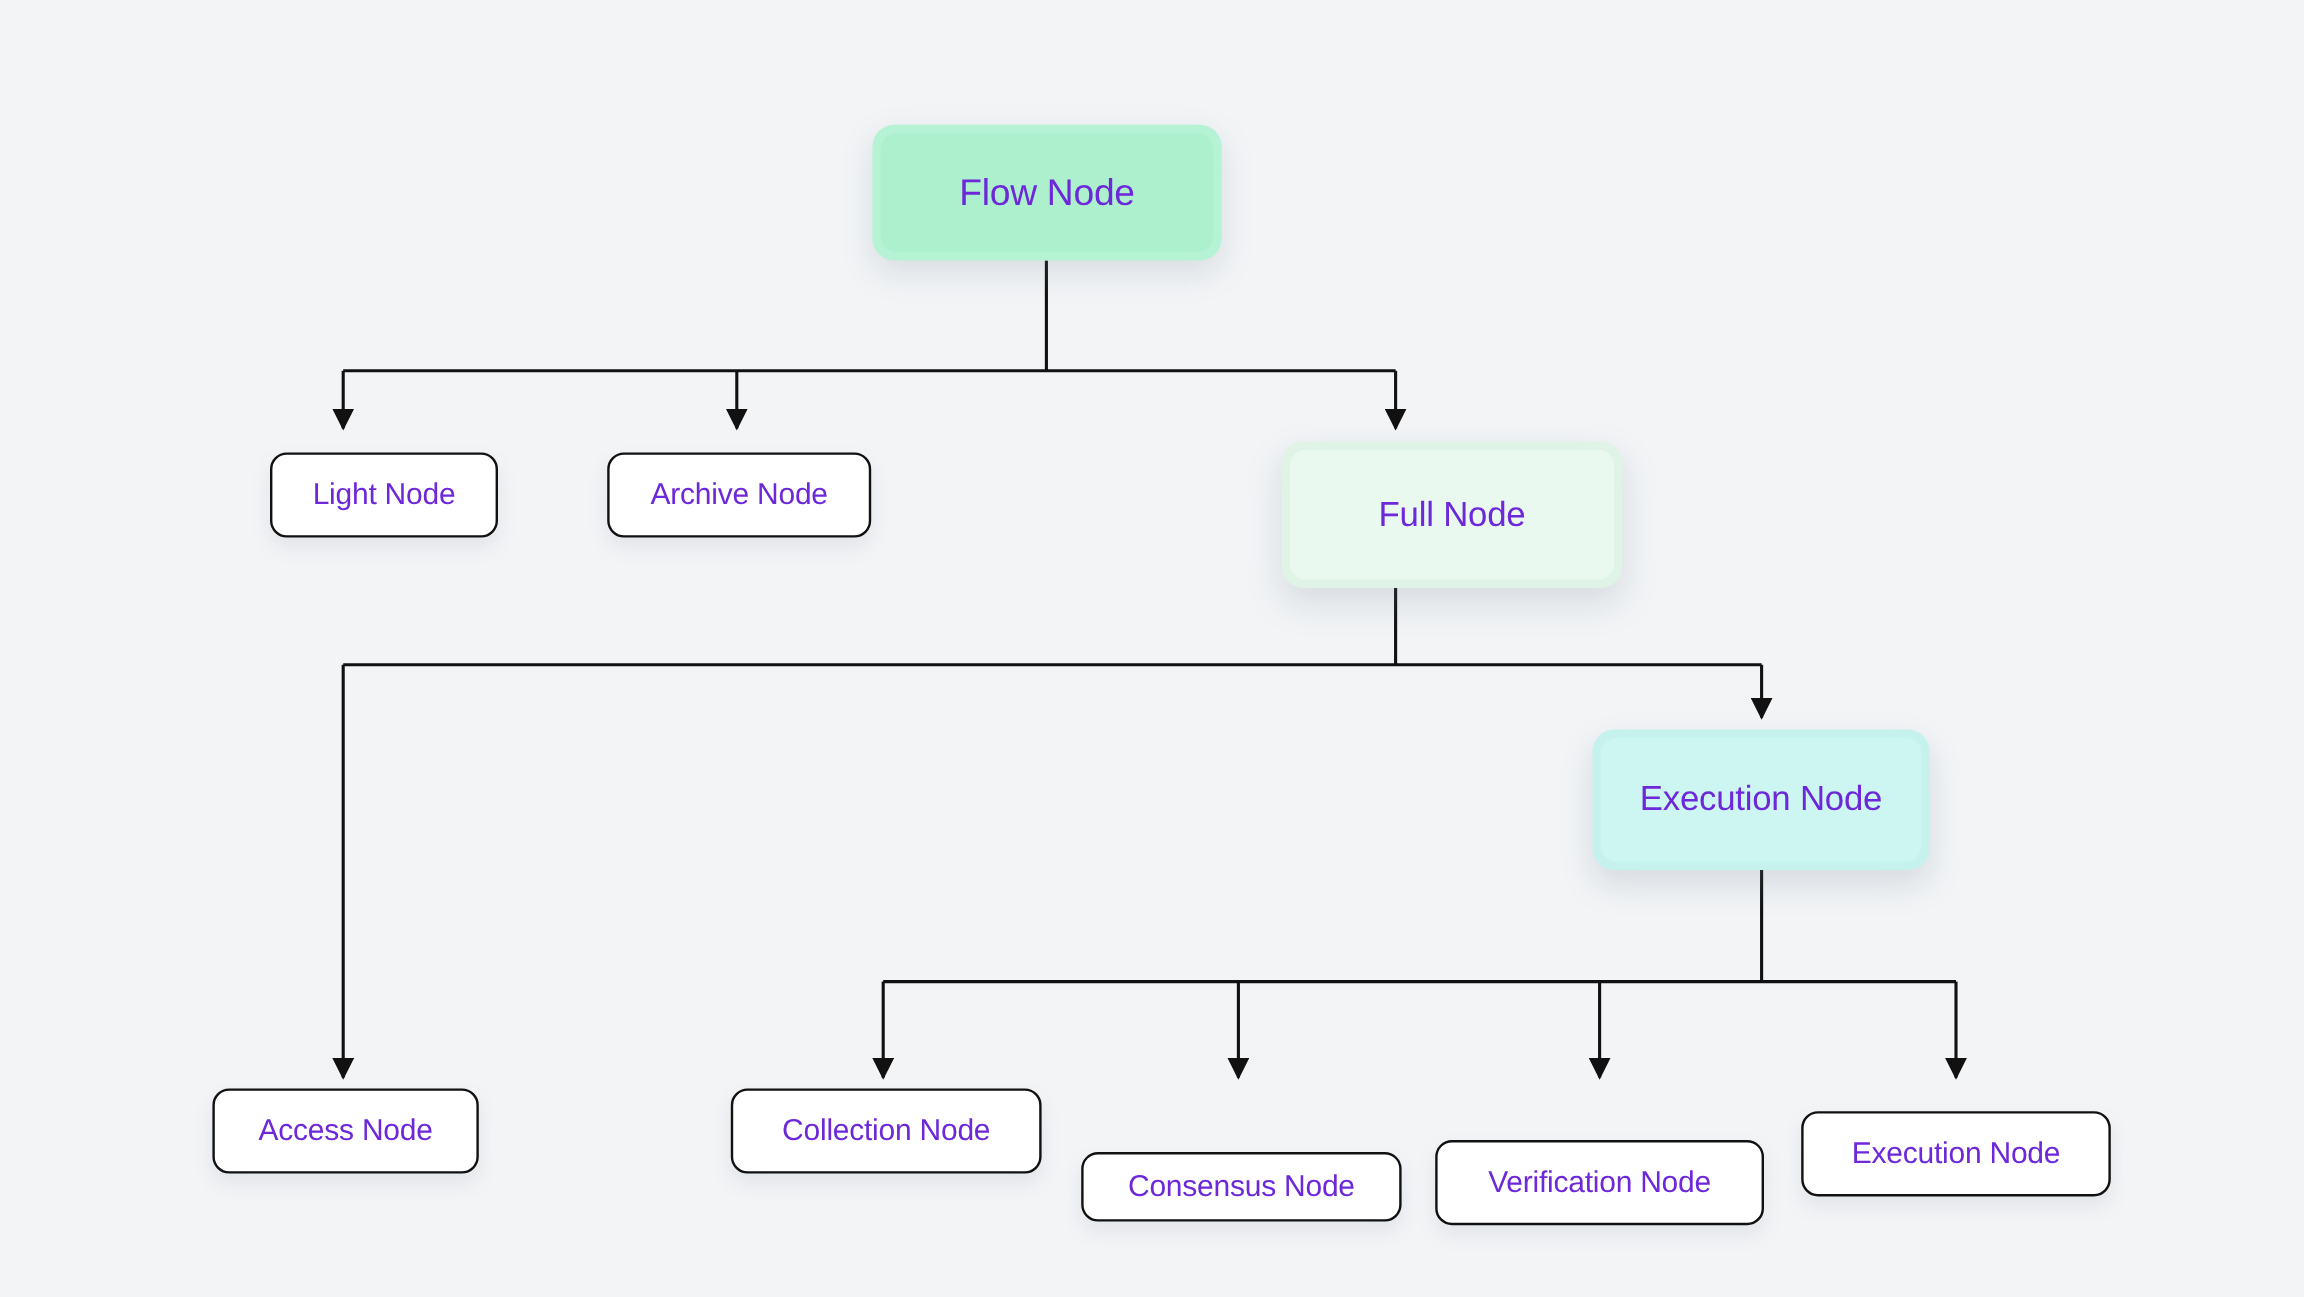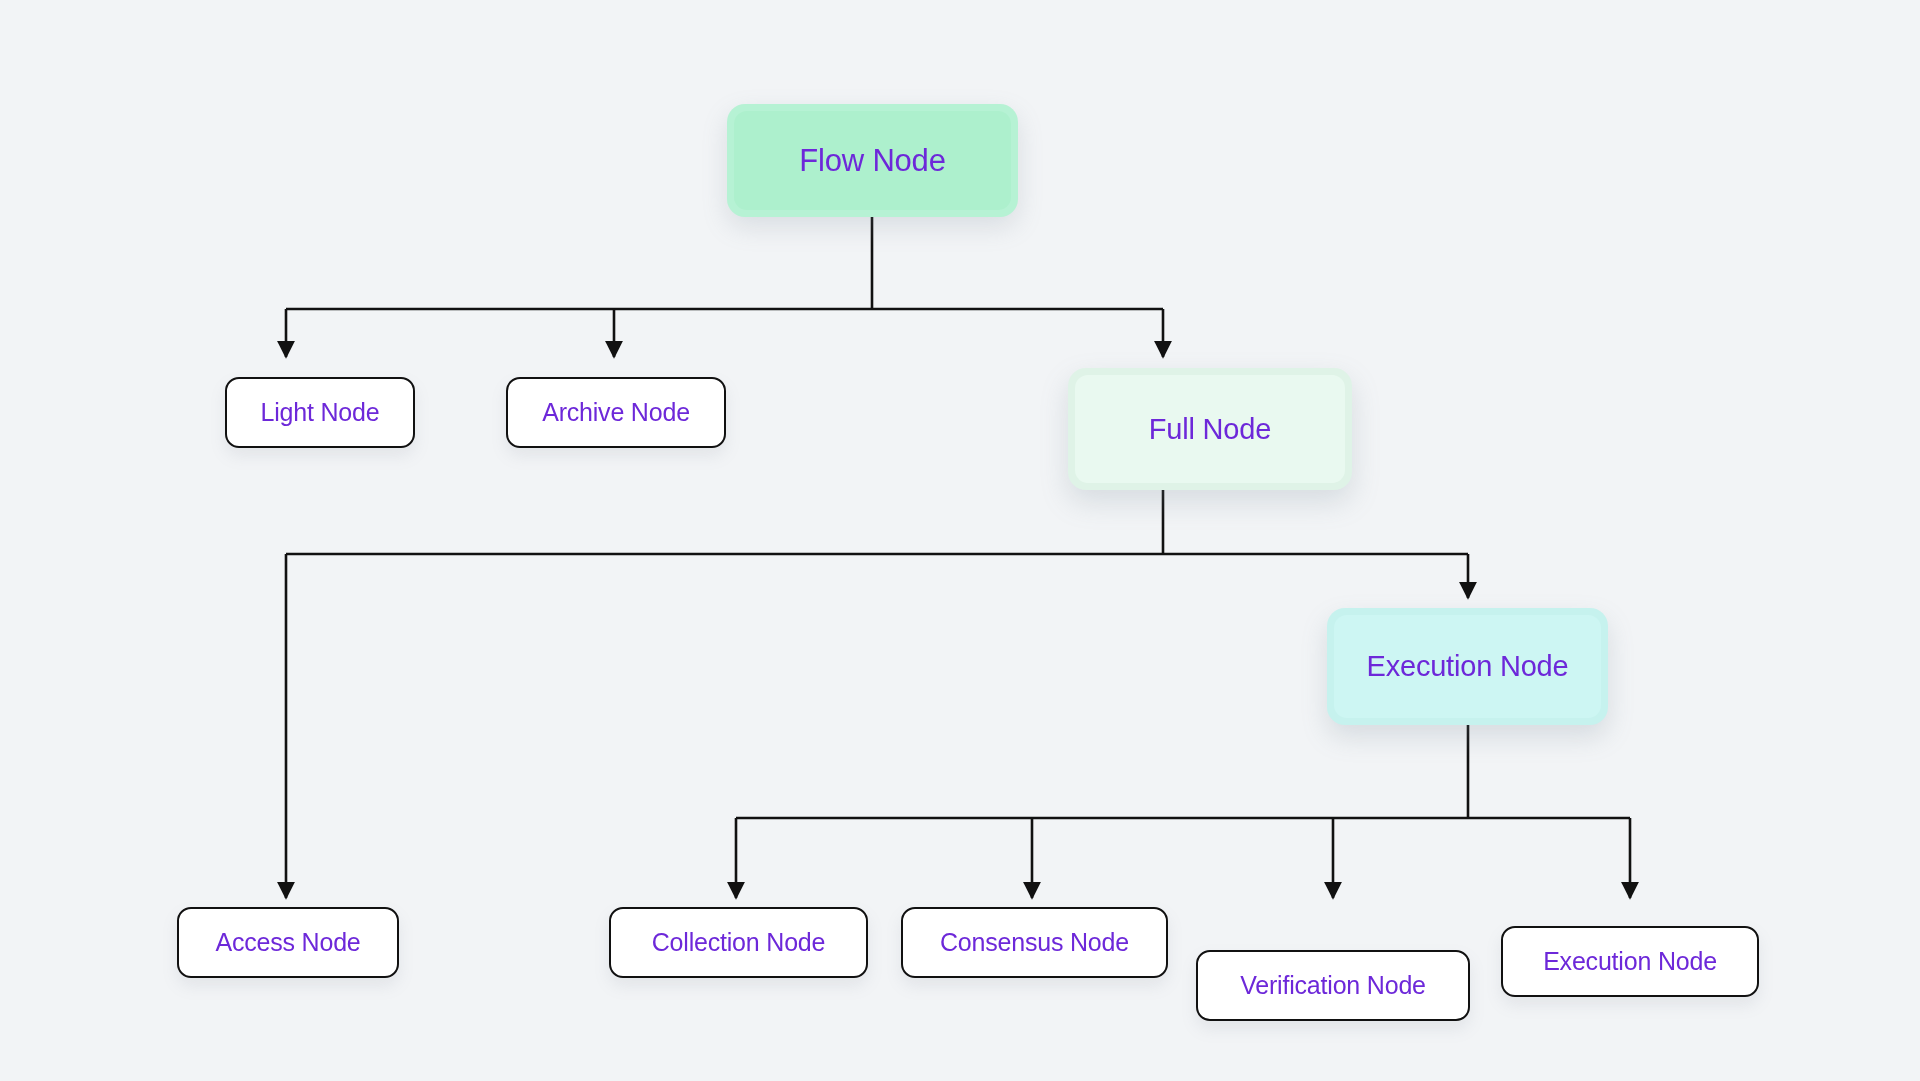--- a/index.html
+++ b/index.html
@@ -150,21 +150,21 @@
 
   <div class="node tint" id="node-validator" style="left:1327px; top:608px; width:281px; height:117px;">
     <span class="inner"></span>
     <span class="label">Execution Node</span>
   </div>
 
   <div class="node leaf" id="node-collection" style="left:609px; top:907px; width:259px; height:71px;">
     <span>Collection Node</span>
   </div>
 
-  <div class="node leaf" id="node-consensus" style="left:901px; top:907px; width:267px; height:71px;">
+  <div class="node leaf" id="node-consensus" style="left:901px; top:960px; width:267px; height:58px;">
     <span>Consensus Node</span>
   </div>
 
   <div class="node leaf" id="node-verification" style="left:1196px; top:950px; width:274px; height:71px;">
     <span>Verification Node</span>
   </div>
 
   <div class="node leaf" id="node-execution" style="left:1501px; top:926px; width:258px; height:71px;">
     <span>Execution Node</span>
   </div>

